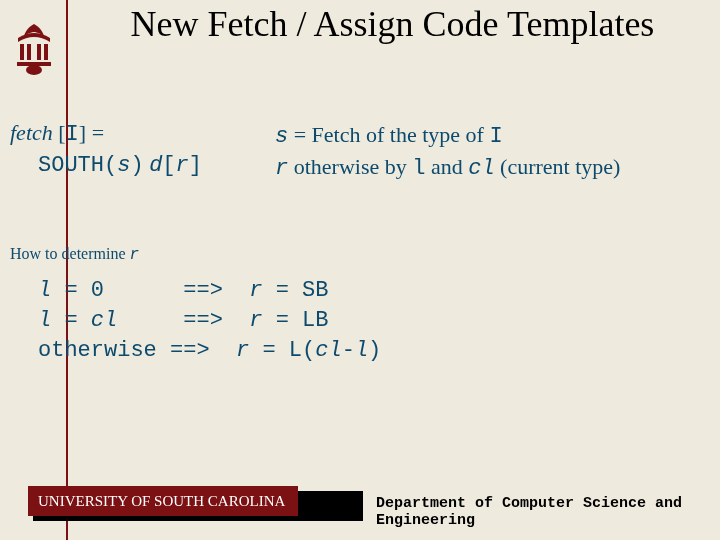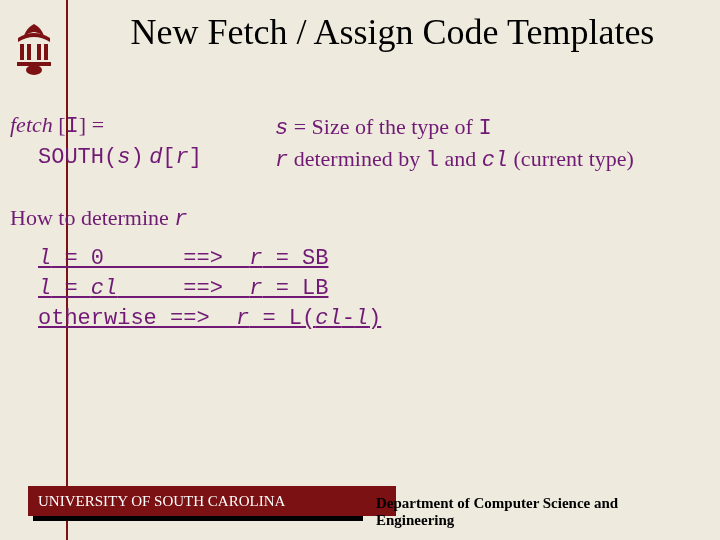--- a/index.html
+++ b/index.html
@@ -27,34 +27,34 @@
   .logo {
     position: absolute;
     left: 12px;
     top: 22px;
     width: 44px;
     height: 54px;
   }
   .title {
     position: absolute;
     left: 90px;
-    top: 14px;
+    top: 6px;
     width: 605px;
     font-size: 36px;
     color: #000;
     text-align: center;
     line-height: 1.05;
   }
   .content {
     position: absolute;
     left: 10px;
-    top: 112px;
+    top: 120px;
     width: 700px;
     font-size: 22px;
-    color: #701a75;
+    color: #0c4a6e;
   }
   .fetchline {
     margin-bottom: 4px;
     font-size: 22px;
   }
   .fetchline .it { font-style: italic; }
   .code { font-family: "Courier New", monospace; }
   .codei { font-family: "Courier New", monospace; font-style: italic; }
   .row1 {
     display: flex;
@@ -68,31 +68,30 @@
     margin-top: 2px;
     padding-left: 28px;
     font-size: 22px;
   }
   .rightcol {
     flex: 1;
     font-size: 22px;
     line-height: 1.38;
   }
   .howdet {
-    margin-top: 28px;
-    font-size: 22px;
+    margin-top: 60px;
+    font-size: 16px;
   }
   .rules {
     margin-top: 12px;
     padding-left: 28px;
     font-family: "Courier New", monospace;
     font-size: 22px;
     line-height: 1.38;
     white-space: pre;
-    text-decoration: underline;
   }
   .rules .r { font-style: italic; font-family: "Courier New", monospace; }
   .footer {
     position: absolute;
     left: 28px;
     bottom: 20px;
     width: 670px;
     height: 34px;
   }
   .footer-shadow {
@@ -100,38 +99,38 @@
     left: 5px;
     top: 5px;
     width: 330px;
     height: 30px;
     background: #000;
   }
   .footer-box {
     position: absolute;
     left: 0;
     top: 0;
-    width: 368px;
+    width: 270px;
     height: 30px;
     background: #7b1113;
     color: #fff;
     font-size: 15px;
     display: flex;
     align-items: center;
     padding-left: 10px;
     font-family: "Times New Roman", serif;
   }
   .footer-dept {
     position: absolute;
     left: 348px;
     top: 9px;
     font-size: 15px;
     color: #000;
     font-weight: bold;
-    font-family: Liberation Serif, serif;
+    font-family: Liberation Mono, monospace;
   }
 </style>
 </head>
 <body>
 
 <div class="slide">
   <div class="vline"></div>
 
   <div class="logo">
     <svg viewBox="0 0 44 54">
@@ -154,22 +153,22 @@
         <div class="fetchline">
           <span class="it">fetch</span>
           <span> [</span><span class="code">I</span><span>] </span><span>=</span>
         </div>
         <div class="load">
           <span class="code">SOUTH(</span><span class="codei">s</span><span class="code">)</span>
           <span class="code"> </span><span class="codei">d</span><span class="code">[</span><span class="codei">r</span><span class="code">]</span>
         </div>
       </div>
       <div class="rightcol">
-        <div><span class="codei">s</span><span> = Size of the type of </span><span class="code">I</span></div>
-        <div><span class="codei">r</span><span> determined by </span><span class="code">l</span><span> and </span><span class="codei">cl</span><span> (current type)</span></div>
+        <div><span class="codei">s</span><span> = Fetch of the type of </span><span class="code">I</span></div>
+        <div><span class="codei">r</span><span> otherwise by </span><span class="code">l</span><span> and </span><span class="codei">cl</span><span> (current type)</span></div>
       </div>
     </div>
 
     <div class="howdet">
       <span>How to determine </span><span class="codei">r</span>
     </div>
 
     <div class="rules"><span class="r">l</span><span> = 0      ==&gt;  </span><span class="r">r</span><span> = SB</span>
 <span class="r">l</span><span> = </span><span class="r">cl</span><span>     ==&gt;  </span><span class="r">r</span><span> = LB</span>
 <span>otherwise ==&gt;  </span><span class="r">r</span><span> = L(</span><span class="r">cl</span><span>-</span><span class="r">l</span><span>)</span></div>

